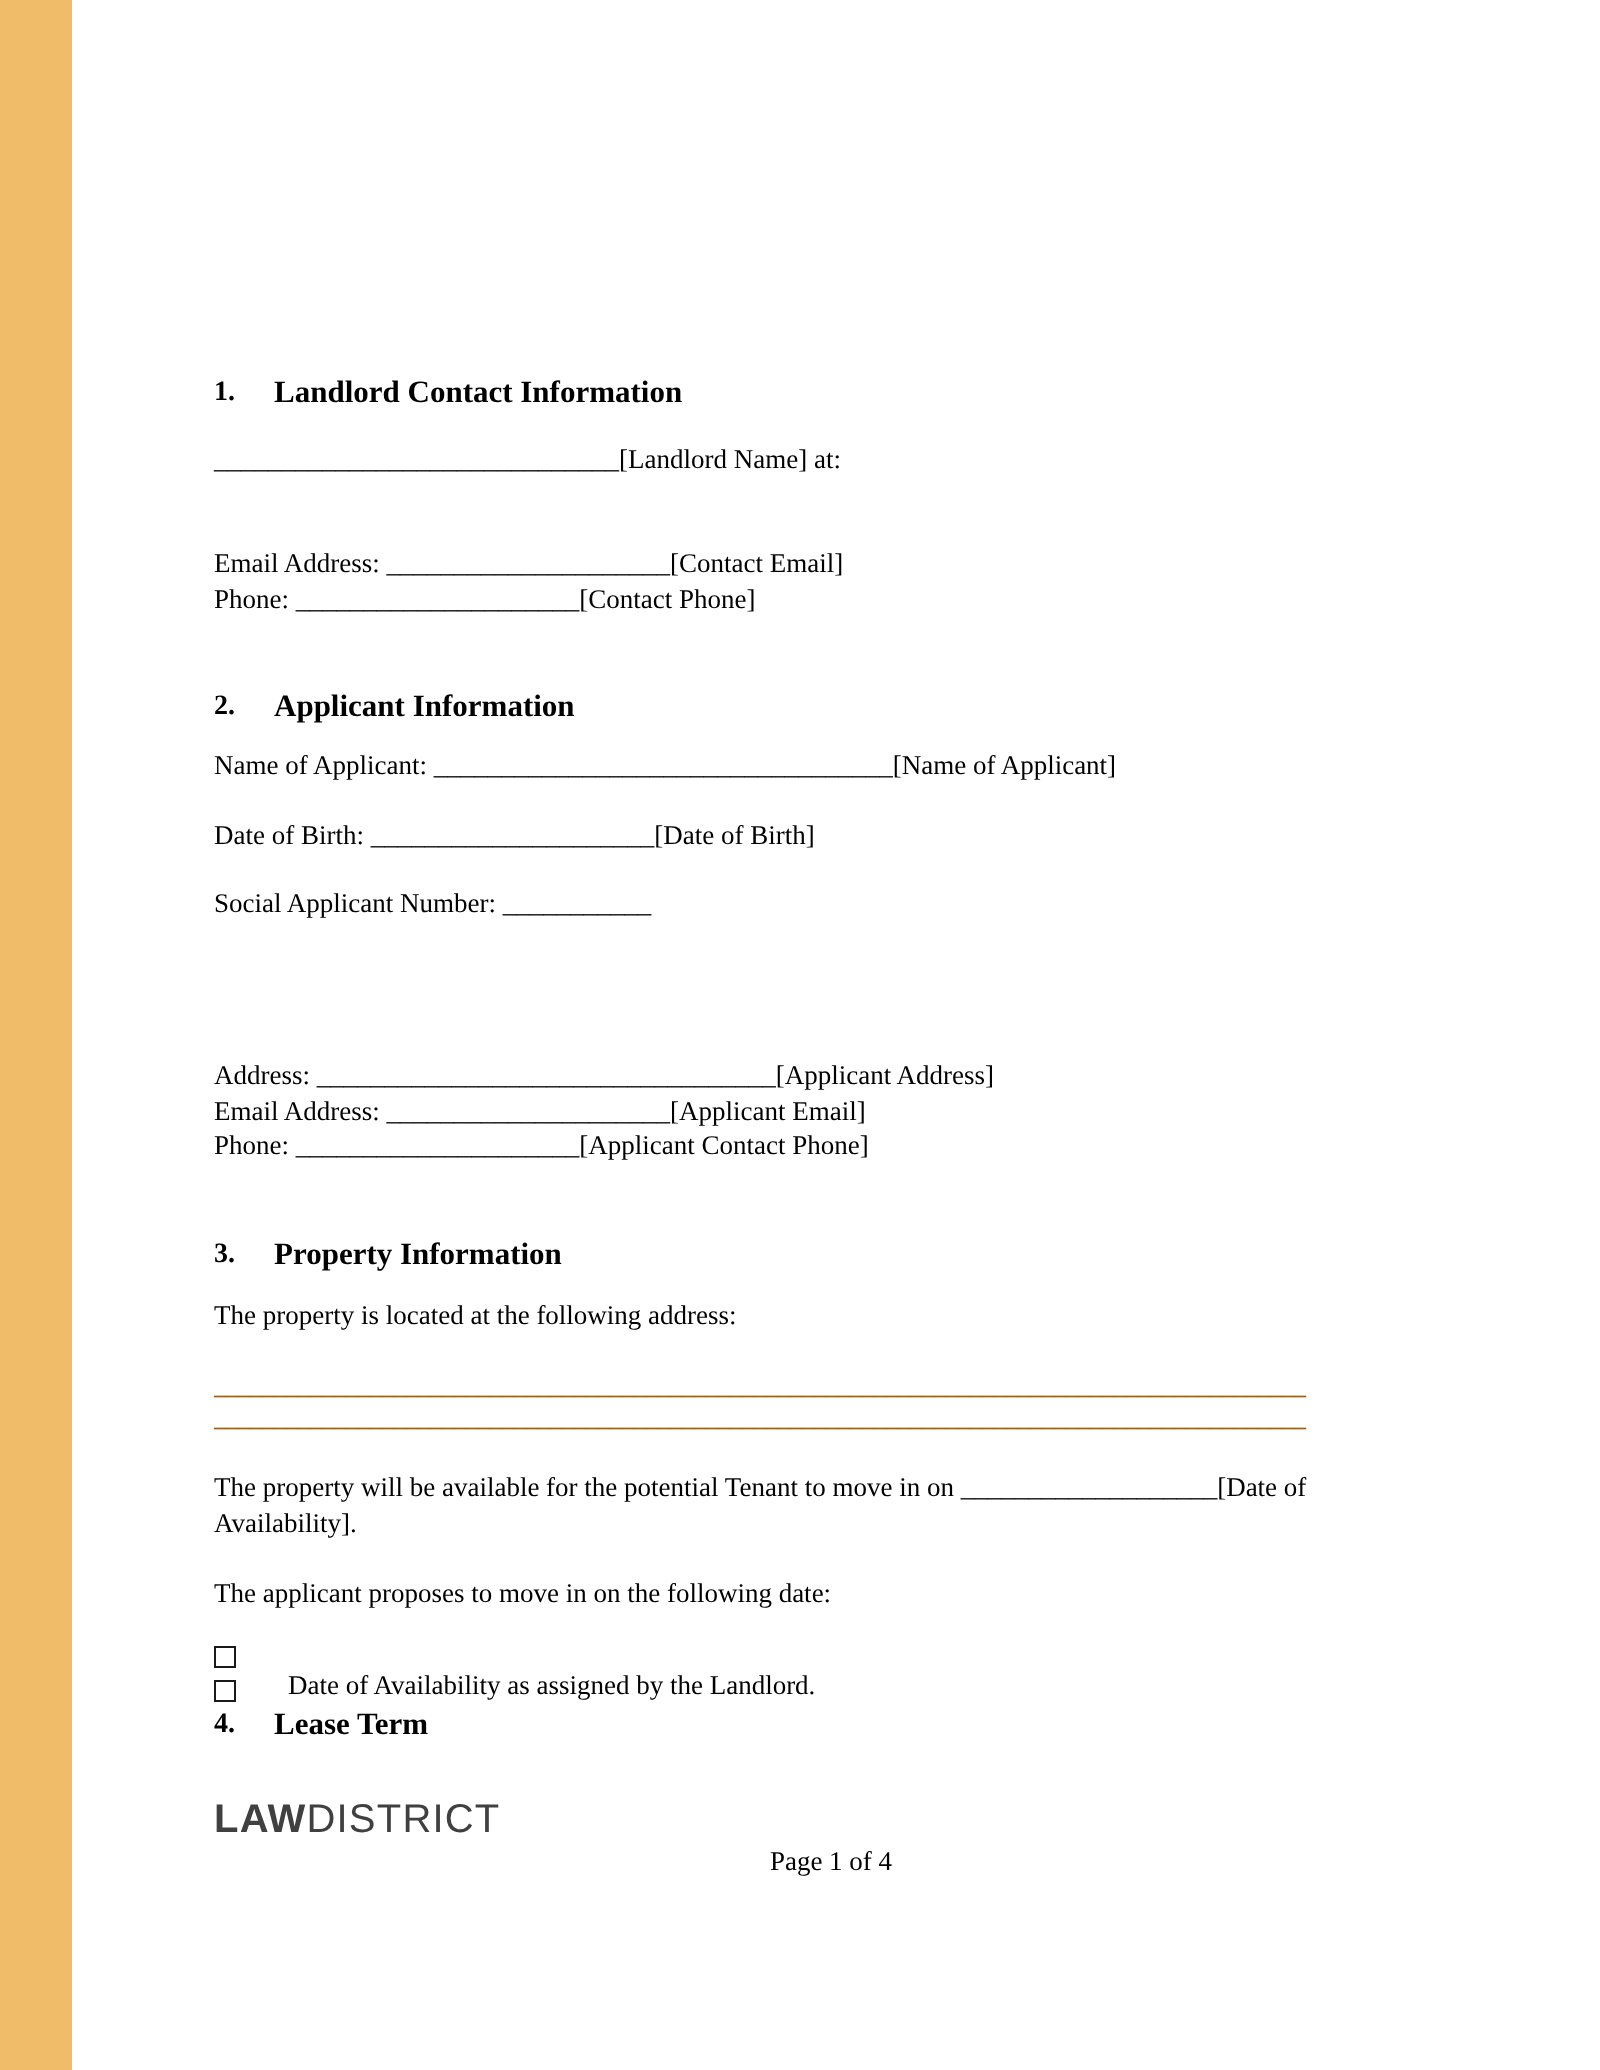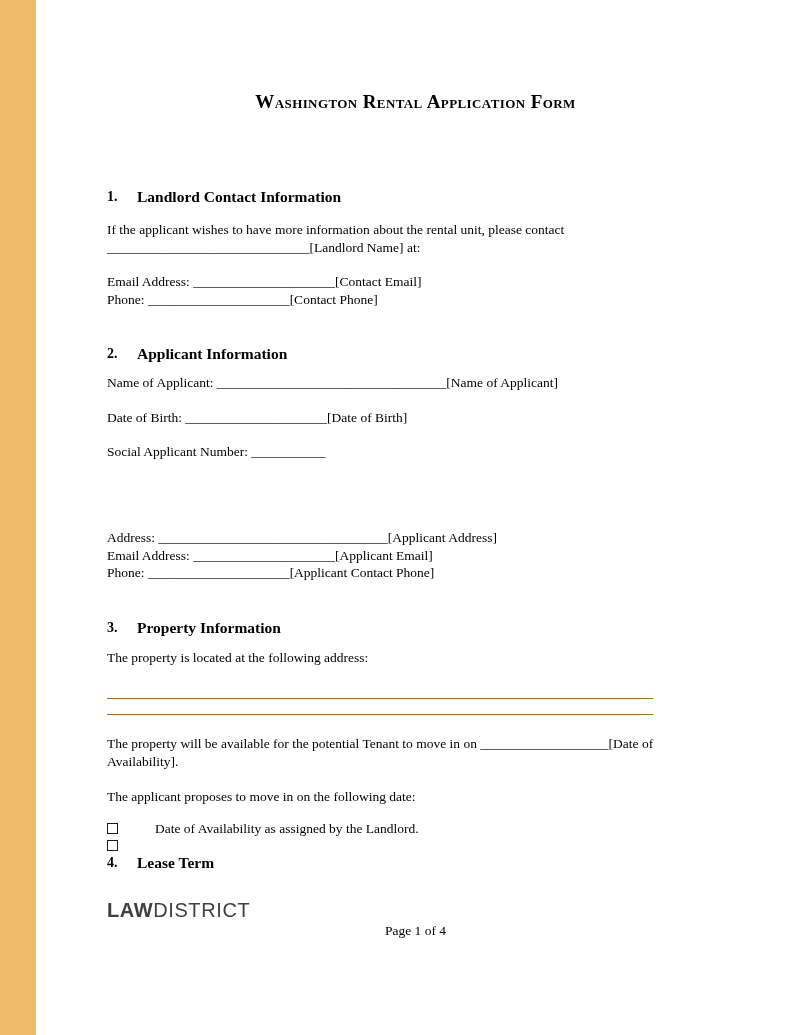--- a/index.html
+++ b/index.html
@@ -63,20 +63,21 @@
     white-space: nowrap;
     overflow: hidden;
     font-weight: bold;
   }
   .cbrow {
     font-size: 13.5px;
     line-height: 17.5px;
     display: flex;
     align-items: flex-start;
     white-space: nowrap;
+    flex-direction: column;
   }
   .cb {
     display: inline-block;
     width: 11px; height: 11px;
     border: 1.2px solid #1a1a1a;
     margin-top: 3px;
     flex: 0 0 11px;
   }
   .cb-label { margin-left: 37px; }
   .logo {
@@ -96,29 +97,27 @@
   }
 </style>
 </head>
 <body>
 
 <div class="page">
   <div class="stripe"></div>
 
   <div class="content">
 
-    <div class="abs title">Washington Rental Application Form</div>
 
     <div class="abs heading" style="top:186px">
       <span class="num">1.</span>
       <span class="htext">Landlord Contact Information</span>
     </div>
 
     <div class="abs body-block" style="top:221px">
-      <div class="bline">If the applicant wishes to have more information about the rental unit, please contact</div>
       <div class="bline">______________________________[Landlord Name] at:</div>
     </div>
 
     <div class="abs body-block" style="top:273px">
       <div class="bline">Email Address: _____________________[Contact Email]</div>
       <div class="bline">Phone: _____________________[Contact Phone]</div>
     </div>
 
     <div class="abs heading" style="top:343px">
       <span class="num">2.</span>

